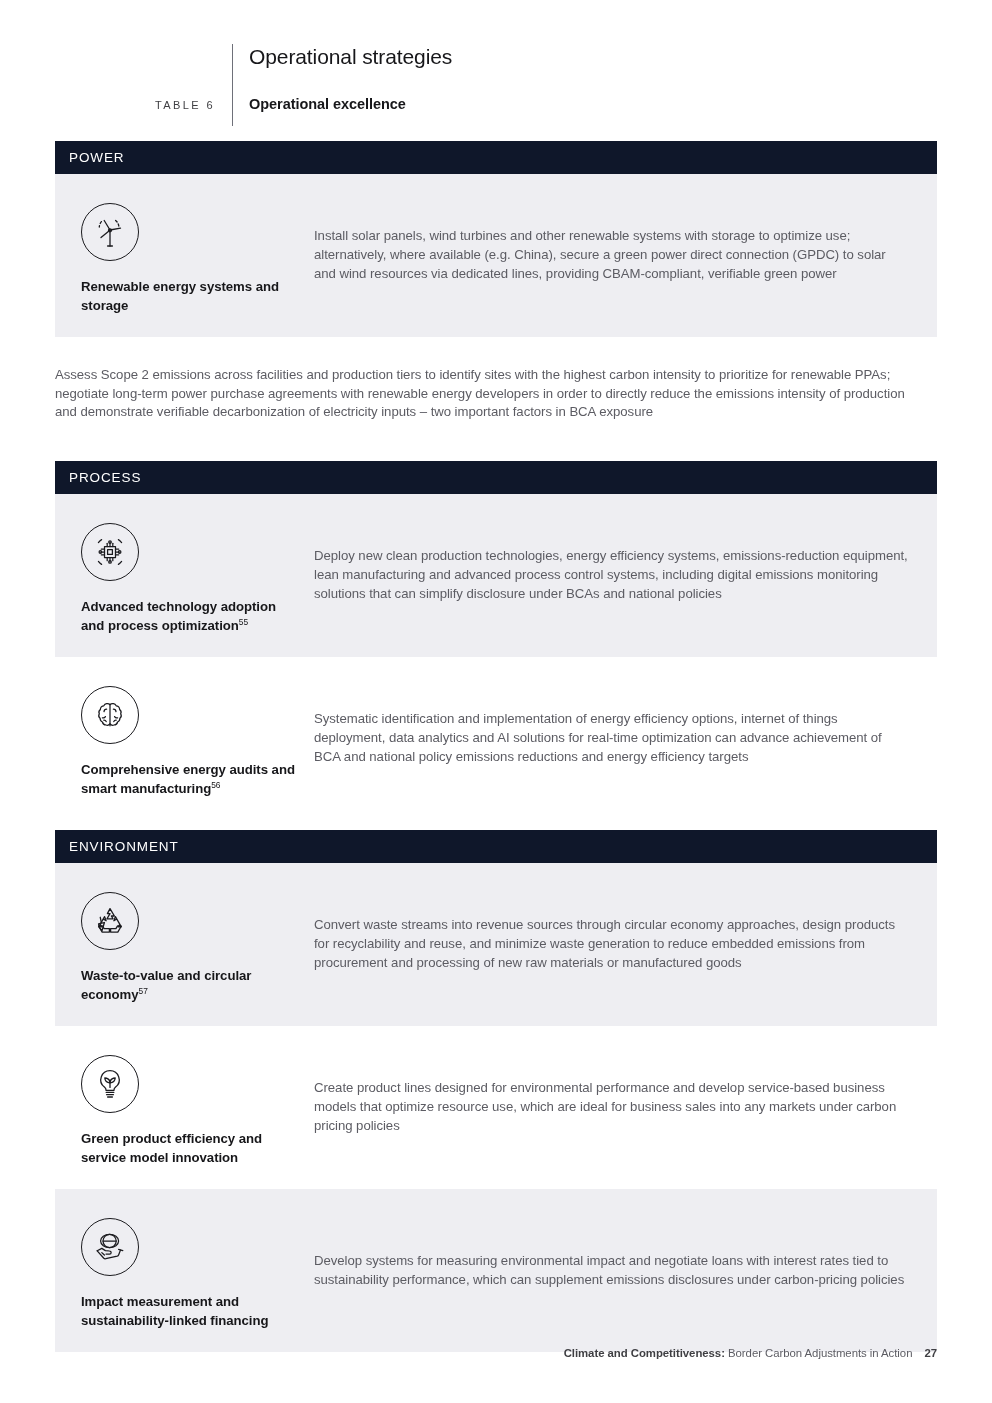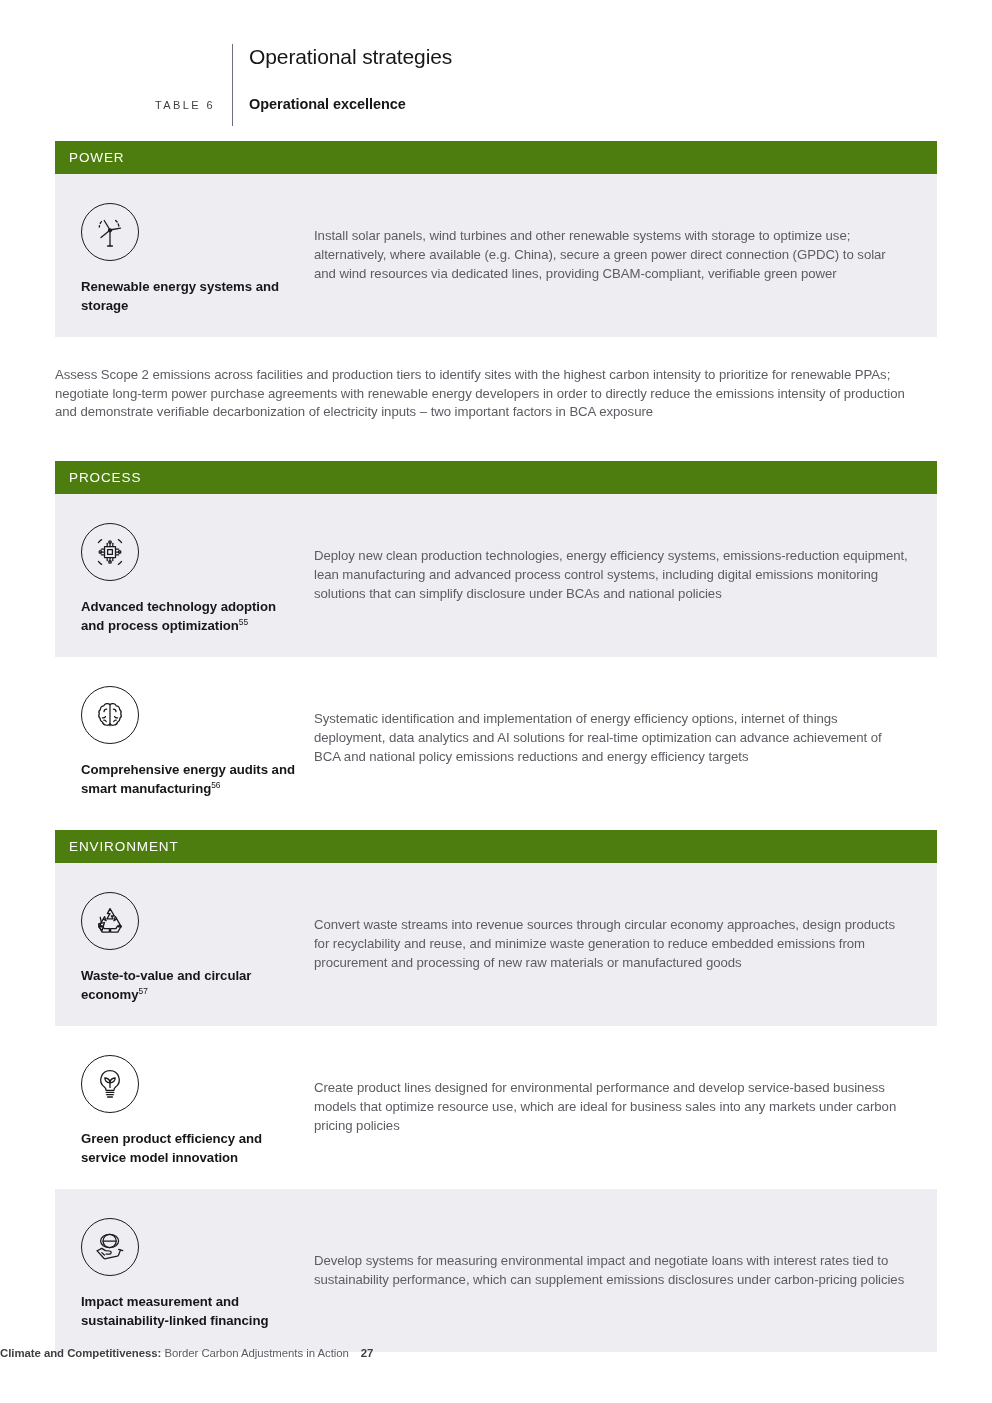--- a/index.html
+++ b/index.html
@@ -74,21 +74,21 @@
   
   .table {
     position: absolute;
     left: 55px;
     top: 141px;
     width: 882px;
   }
 
   .section-head {
     height: 33px;
-    background: #4d7c0f;
+    background: #0f172a;
     display: flex;
     align-items: center;
     padding-left: 14px;
   }
 
   .section-head-label {
     color: #ffffff;
     font-size: 13.5px;
     font-weight: 400;
     letter-spacing: 0.9px;
@@ -155,22 +155,22 @@
   }
 
   .spacer-10 { height: 10px; background: #ffffff; }
 
   
   .footer {
     position: absolute;
     left: 0;
     top: 1347px;
     width: 992px;
-    padding-right: 78px;
-    text-align: left;
+    padding-right: 55px;
+    text-align: right;
     font-size: 11.4px;
     color: #5c5c63;
     letter-spacing: -0.05px;
   }
 
   .footer-title { font-weight: 700; color: #3f3f43; }
   .footer-sub   { font-weight: 400; color: #5c5c63; }
   .footer-page  { font-weight: 700; color: #3f3f43; margin-left: 12px; }
 </style>
 </head>

